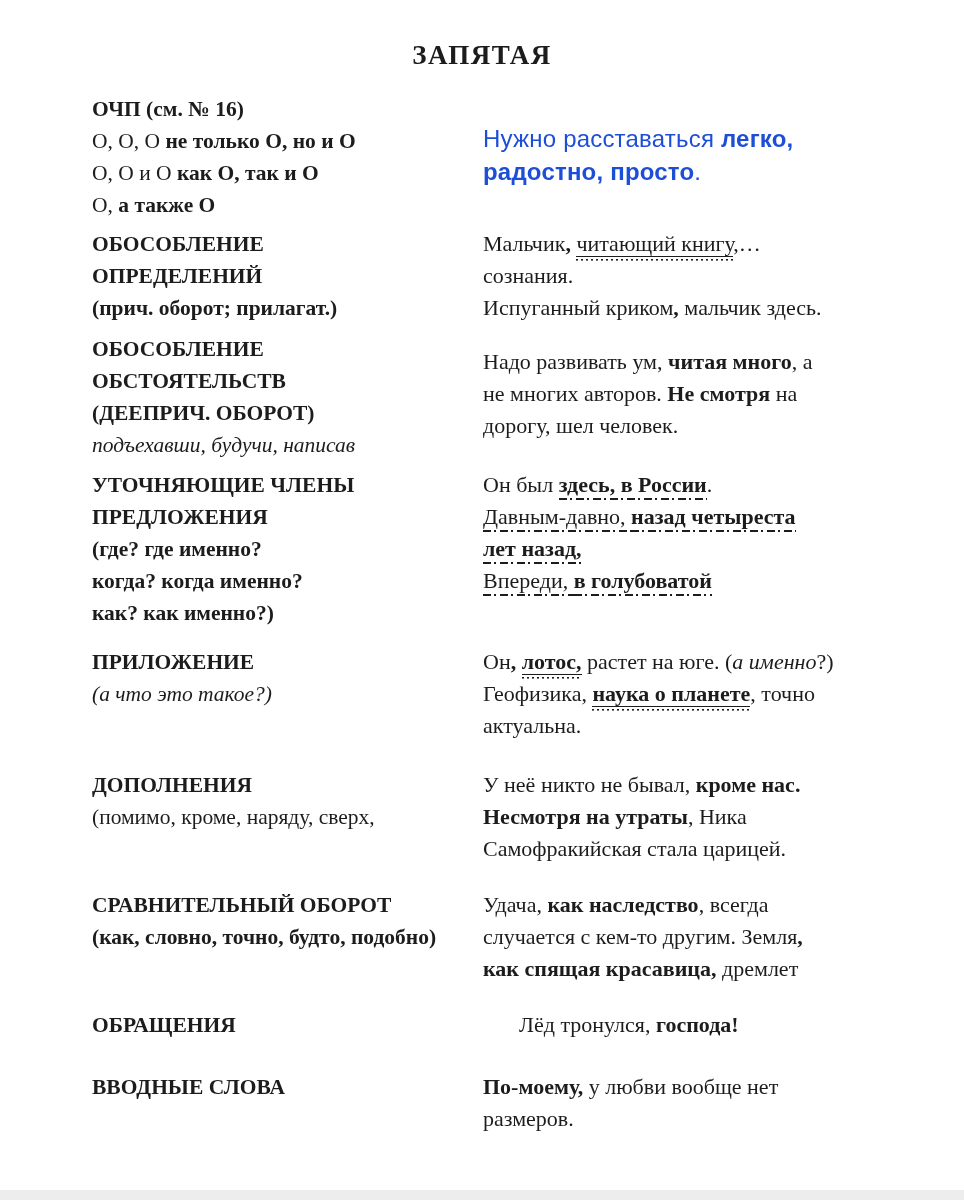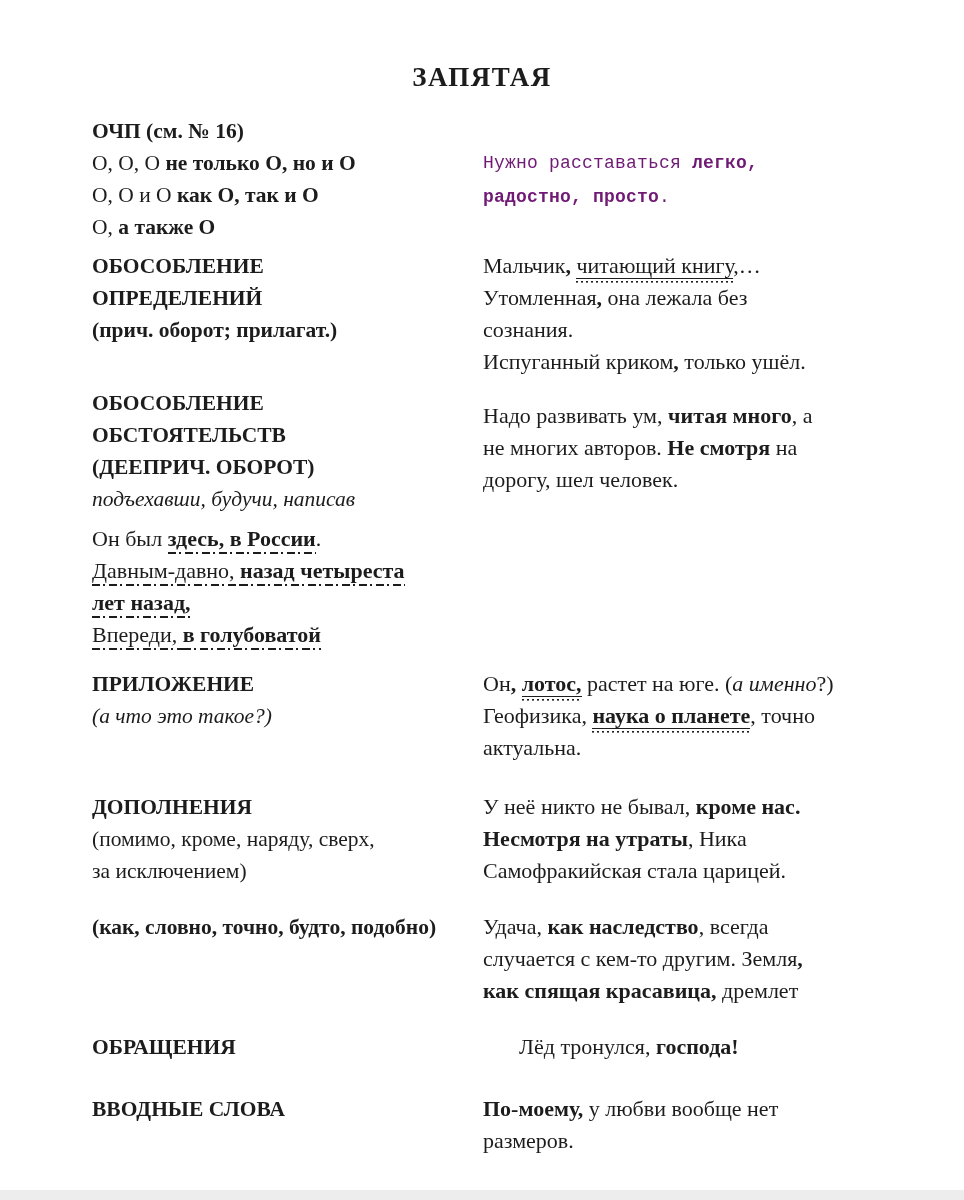--- a/index.html
+++ b/index.html
@@ -1,26 +1,26 @@
 <!DOCTYPE html>
 <html lang="ru"><head>
 <meta charset="utf-8">
 <style>
   html,body{margin:0;padding:0;background:#ffffff;}
   body{width:964px;height:1200px;font-family:"Liberation Serif","DejaVu Serif",serif;color:#1c1c1c;overflow:hidden;}
   .page{position:relative;width:964px;height:1200px;background:#fff;}
-  h1.title{margin:0;padding-top:62px;text-align:center;font-size:27px;font-weight:bold;letter-spacing:1.5px;}
+  h1.title{margin:0;padding-top:40px;text-align:center;font-size:27px;font-weight:bold;letter-spacing:1.5px;}
   #sections{margin-top:22px;padding-left:92px;padding-right:50px;}
   .row{display:grid;grid-template-columns:391px 1fr;}
   .cell{min-width:0;}
   .line{margin:0;font-size:22px;line-height:32px;}
   .left .line{font-size:21.5px;white-space:nowrap;}
   .b{font-weight:bold;}
   .i{font-style:italic;}
-  .sans{font-family:Liberation Mono, monospace;font-size:18px;color:#701a75;letter-spacing:0.2px;}
+  .sans{font-family:Liberation Sans, sans-serif;font-size:24px;color:#1d4ed8;letter-spacing:0.2px;}
   
   .u-wavy{
     padding-bottom:5px;
     background-image:linear-gradient(currentColor,currentColor),
       repeating-linear-gradient(90deg,currentColor 0 2px,transparent 2px 5px);
     background-size:100% 1.2px,100% 1.6px;
     background-position:0 calc(100% - 4px),0 100%;
     background-repeat:no-repeat,repeat-x;
   }
   
@@ -63,39 +63,45 @@
         </div>
       </section>
       <section class="row">
         <div class="cell left">
           <p class="line"><span class="b">ОБОСОБЛЕНИЕ</span></p>
           <p class="line"><span class="b">ОПРЕДЕЛЕНИЙ</span></p>
           <p class="line"><span class="b">(прич. оборот; прилагат.)</span></p>
         </div>
         <div class="cell right">
           <p class="line"><span>Мальчик</span><span class="b">,</span><span> </span><span class="u-wavy">читающий книгу</span><span>,…</span></p>
-          <p class="line"><span>Утомленная</span><span class="b">,</span><span> она лежала без</span></p>
           <p class="line"><span>сознания.</span></p>
-          <p class="line"><span>Испуганный криком</span><span class="b">,</span><span> только ушёл.</span></p>
+          <p class="line"><span>Испуганный криком</span><span class="b">,</span><span> мальчик здесь.</span></p>
         </div>
       </section>
       <section class="row">
         <div class="cell left">
           <p class="line"><span class="b">ОБОСОБЛЕНИЕ</span></p>
           <p class="line"><span class="b">ОБСТОЯТЕЛЬСТВ</span></p>
           <p class="line"><span class="b">(ДЕЕПРИЧ. ОБОРОТ)</span></p>
           <p class="line"><span class="i">подъехавши, будучи, написав</span></p>
         </div>
         <div class="cell right">
           <p class="line"><span>Надо развивать ум, </span><span class="b">читая много</span><span>, а</span></p>
           <p class="line"><span>не многих авторов. </span><span class="b">Не смотря</span><span> на</span></p>
           <p class="line"><span>дорогу, шел человек.</span></p>
         </div>
       </section>
       <section class="row">
+        <div class="cell left">
+          <p class="line"><span class="b">УТОЧНЯЮЩИЕ ЧЛЕНЫ</span></p>
+          <p class="line"><span class="b">ПРЕДЛОЖЕНИЯ</span></p>
+          <p class="line"><span class="b">(где? где именно?</span></p>
+          <p class="line"><span class="b">когда? когда именно?</span></p>
+          <p class="line"><span class="b">как? как именно?)</span></p>
+        </div>
         <div class="cell right">
           <p class="line"><span>Он был </span><span class="b u-dashdot">здесь, в России</span><span>.</span></p>
           <p class="line"><span class="u-dashdot">Давным-давно, </span><span class="b u-dashdot">назад четыреста</span></p>
           <p class="line"><span class="b u-dashdot">лет назад,</span></p>
           <p class="line"><span class="u-dashdot">Впереди, </span><span class="b u-dashdot">в голубоватой</span></p>
         </div>
       </section>
       <section class="row">
         <div class="cell left">
           <p class="line"><span class="b">ПРИЛОЖЕНИЕ</span></p>
@@ -104,30 +110,30 @@
         <div class="cell right">
           <p class="line"><span>Он</span><span class="b">,</span><span> </span><span class="b u-wavy">лотос,</span><span> растет на юге. (</span><span class="i">а именно</span><span>?)</span></p>
           <p class="line"><span>Геофизика, </span><span class="b u-wavy">наука о планете</span><span>, точно</span></p>
           <p class="line"><span>актуальна.</span></p>
         </div>
       </section>
       <section class="row">
         <div class="cell left">
           <p class="line"><span class="b">ДОПОЛНЕНИЯ</span></p>
           <p class="line"><span>(помимо, кроме, наряду, сверх,</span></p>
-          <p class="line"><span>за исключением)</span></p>
         </div>
         <div class="cell right">
           <p class="line"><span>У неё никто не бывал, </span><span class="b">кроме нас.</span></p>
           <p class="line"><span class="b">Несмотря на утраты</span><span>, Ника</span></p>
           <p class="line"><span>Самофракийская стала царицей.</span></p>
         </div>
       </section>
       <section class="row">
         <div class="cell left">
+          <p class="line"><span class="b">СРАВНИТЕЛЬНЫЙ ОБОРОТ</span></p>
           <p class="line"><span class="b">(как, словно, точно, будто, подобно)</span></p>
         </div>
         <div class="cell right">
           <p class="line"><span>Удача, </span><span class="b">как наследство</span><span>, всегда</span></p>
           <p class="line"><span>случается с кем-то другим. Земля</span><span class="b">,</span></p>
           <p class="line"><span class="b">как спящая красавица,</span><span> дремлет</span></p>
         </div>
       </section>
       <section class="row">
         <div class="cell left">

